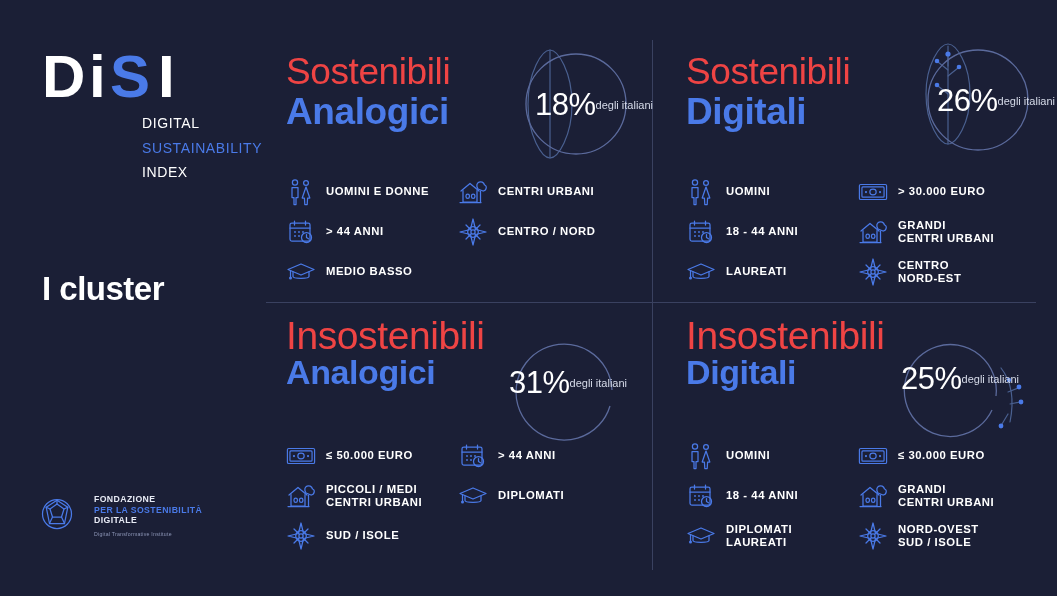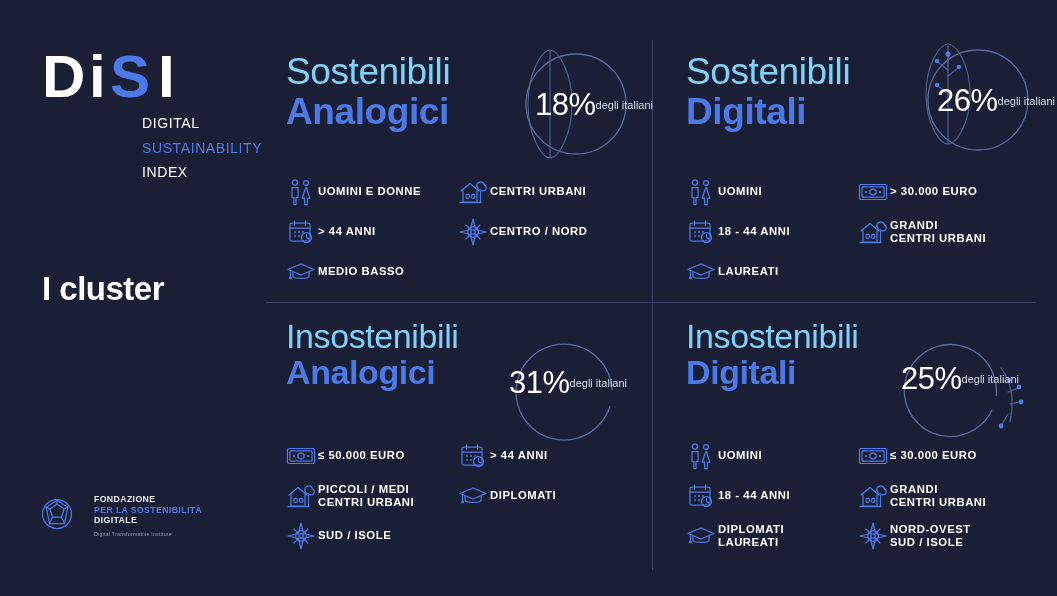--- a/index.html
+++ b/index.html
@@ -63,28 +63,28 @@
 
   
   .quad { position: absolute; }
   #quad-tl { left: 286px; top: 52px;  width: 360px; height: 248px; }
   #quad-tr { left: 686px; top: 52px;  width: 360px; height: 248px; }
   #quad-bl { left: 286px; top: 318px; width: 360px; height: 248px; }
   #quad-br { left: 686px; top: 318px; width: 360px; height: 248px; }
 
   .quad-heading { position: relative; z-index: 3; }
   .head-l1 {
-    font-size: 37px; font-weight: 300; color: #7dd3fc;
+    font-size: 37px; font-weight: 300; color: #ef4444;
     letter-spacing: -0.4px; line-height: 40px;
   }
   .head-l2 {
     font-size: 37px; font-weight: 700; color: #4a7ae8;
     letter-spacing: -0.4px; line-height: 40px;
   }
-  .quad-bl .head-l1, .quad-br .head-l1 { font-size: 34px; line-height: 36px; }
+  .quad-bl .head-l1, .quad-br .head-l1 { font-size: 39px; line-height: 36px; }
   .quad-bl .head-l2, .quad-br .head-l2 { font-size: 34px; line-height: 36px; }
 
   
   .pct-badge { position: absolute; width: 136px; height: 136px; z-index: 2; }
   .pct-badge svg { position: absolute; left: 0; top: 0; }
   .pct-inner {
     position: absolute; left: 0; top: 0; width: 136px; height: 136px;
     display: flex; align-items: center; justify-content: center;
   }
   .pct-num {
@@ -99,21 +99,21 @@
   #badge-br { left: 210px; top: -8px;  }
 
   
   .attrs {
     position: absolute; left: 0; width: 360px;
     display: grid; grid-template-columns: 172px 188px;
     grid-auto-rows: 40px; align-items: center;
   }
   #attrs-tl, #attrs-tr { top: 120px; }
   #attrs-bl, #attrs-br { top: 118px; }
-  .attr { display: flex; align-items: center; gap: 2px; height: 40px; }
+  .attr { display: flex; align-items: center; gap: 10px; height: 40px; }
   .attr-icon { width: 30px; height: 30px; flex: 0 0 30px; display: flex; align-items: center; justify-content: center; }
   .attr-icon svg { display: block; }
   .attr-label {
     font-size: 11.3px; font-weight: 700; color: #ffffff;
     letter-spacing: 0.55px; line-height: 13.5px;
   }
   .attr-label .l2 { display: block; }
   .attr-empty { height: 40px; }
 
   .ic { fill: none; stroke: #4a7ae8; stroke-width: 1.25; stroke-linecap: round; stroke-linejoin: round; }
@@ -346,20 +346,34 @@
           <svg width="30" height="24" viewBox="0 0 30 24">
             <path d="M15,4 L28,9.5 L15,15 L2,9.5 Z" class="ic"></path>
             <path d="M7,11.8 v4.8 c0,2.4 16,2.4 16,0 v-4.8" class="ic"></path>
             <path d="M4.5,10.5 v6" class="ic"></path>
             <circle cx="4.5" cy="18" r="1.5" class="ic-f"></circle>
           </svg>
         </span>
         <span class="attr-label">LAUREATI</span>
       </div>
 
+      <div class="attr">
+        <span class="attr-icon">
+          <svg width="28" height="28" viewBox="0 0 28 28">
+            <path d="M14,1 L16.5,11.5 L27,14 L16.5,16.5 L14,27 L11.5,16.5 L1,14 L11.5,11.5 Z" class="ic"></path>
+            <path d="M21,7 L15.7,12.3 M21,21 L15.7,15.7 M7,21 L12.3,15.7 M7,7 L12.3,12.3" class="ic"></path>
+            <circle cx="14" cy="14" r="5.3" class="ic"></circle>
+            <circle cx="14" cy="14" r="2.1" class="ic"></circle>
+          </svg>
+        </span>
+        <span class="attr-label">
+          <span>CENTRO</span>
+          <span class="l2">NORD-EST</span>
+        </span>
+      </div>
     </div>
   </div>
 
   <div class="quad quad-bl" id="quad-bl">
     <div class="pct-badge" id="badge-bl">
       <svg width="136" height="136" viewBox="0 0 136 136">
         <path d="M104,94 A48,48 0 1,1 106,78" class="ring"></path>
       </svg>
       <div class="pct-inner" style="left:-6px; top:2px;">
         <div class="pct-num">31%</div>

